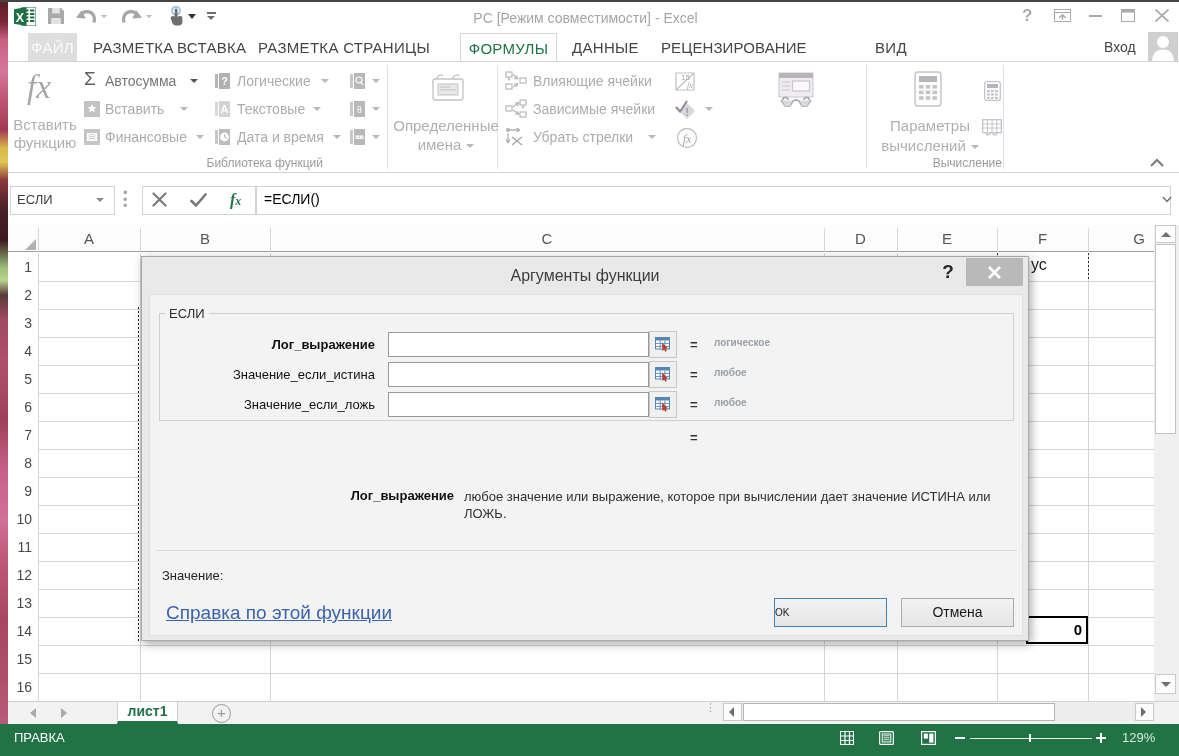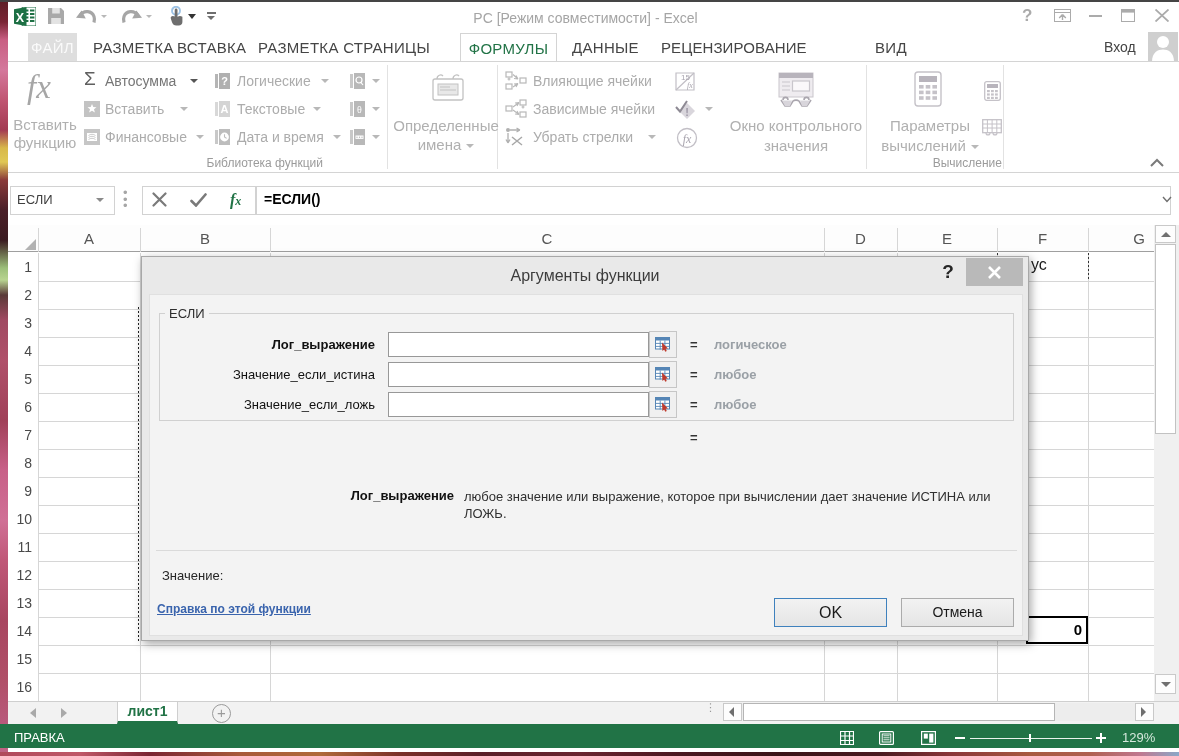--- a/index.html
+++ b/index.html
@@ -36,26 +36,26 @@
 .fbox{position:absolute;background:#fff;border:1px solid #d2d2d2;}
 
 #grid{left:8px;top:225px;width:1171px;height:476px;background:#fff;}
 .colh{position:absolute;top:0;height:27px;line-height:27px;text-align:center;font-size:15px;color:#555;}
 .rowh{position:absolute;left:0;width:24px;height:28px;line-height:28px;text-align:right;font-size:14px;color:#4a4a4a;}
 .vline{position:absolute;top:0;width:1px;background:#d6d6d6;}
 .hline{position:absolute;left:30px;height:1px;background:#d6d6d6;}
 
 #dlg{left:141px;top:256px;width:888px;height:385px;background:#e9e9e9;border:1px solid #a8a8a8;box-shadow:2px 3px 9px rgba(0,0,0,0.35);box-sizing:border-box;}
 
-#sbar{left:0;top:724px;width:1179px;height:24px;background:#217346;}
+#sbar{left:0;top:724px;width:1179px;height:33px;background:#217346;}
 
 .dtb{position:absolute;left:246px;width:261px;height:25px;background:#fff;border:1px solid #989898;box-sizing:border-box;}
 .rgb{position:absolute;left:507px;width:28px;height:27px;background:#f0f0f0;border:1px solid #c6c6c6;box-sizing:border-box;}
 .deq{position:absolute;left:548px;width:12px;font-size:13px;font-weight:bold;color:#333;}
-.dres{position:absolute;left:572px;font-size:13px;font-weight:bold;color:#9aa0a6;}
+.dres{position:absolute;left:572px;font-size:10px;font-weight:bold;color:#9aa0a6;}
 .bico{position:absolute;}
 </style></head>
 <body>
 <div id="stage">
 <div class="ab" id="win"></div>
 <div class="ab" id="wallL"></div>
 <div class="ab" id="wallB"></div>
 <div class="ab" id="topborder"></div>
 <div class="ab" id="title">PC  [Режим совместимости] - Excel</div>
 
@@ -260,21 +260,20 @@
 
   <svg class="ab" style="left:765px;top:10px;" width="46" height="38" viewBox="0 0 46 38">
     <rect x="6" y="1" width="34" height="24" fill="#efecf0" stroke="#c9c6cc" stroke-width="1"></rect>
     <rect x="6" y="1" width="34" height="5" fill="#b8b4bc"></rect>
     <path d="M9 10 h8 M9 14 h8 M9 18 h8" stroke="#c9c6cc" stroke-width="1.2"></path>
     <rect x="19.5" y="9" width="17" height="10" fill="#faf8fa" stroke="#c9c6cc" stroke-width="1.2"></rect>
     <path d="M10 28 C10 24.5 15 24.5 15 28 M31 28 C31 24.5 36 24.5 36 28" stroke="#aaa6ae" stroke-width="1.6" fill="none"></path>
     <path d="M8 28 L12 34 H17 L20 29 C21.5 27.8 24.5 27.8 26 29 L29 34 H34 L38 28" fill="none" stroke="#aaa6ae" stroke-width="1.6"></path>
     <path d="M12 34 L9 28.5 H19 L17 34 Z M29 34 L27 28.5 H37 L34 34 Z" fill="#d8d5db"></path>
   </svg>
-  <div style="position:absolute;left:712px;top:54px;width:152px;text-align:center;font-size:15px;color:#b0b0b0;line-height:20px;">Окно контрольного<br>значения</div>
 
   <svg class="ab" style="left:906px;top:9px;" width="28" height="36" viewBox="0 0 28 36">
     <rect x="1" y="1" width="26" height="34" rx="3" fill="none" stroke="#c5c2c8" stroke-width="1.4"></rect>
     <rect x="5" y="5" width="18" height="6" fill="#b8b4bc"></rect>
     <g fill="#c5c2c8">
           <rect x="5" y="14" width="4.6" height="3.6"></rect>
           <rect x="11.7" y="14" width="4.6" height="3.6"></rect>
           <rect x="18.4" y="14" width="4.6" height="3.6"></rect>
           <rect x="5" y="19.6" width="4.6" height="3.6"></rect>
           <rect x="11.7" y="19.6" width="4.6" height="3.6"></rect>
@@ -319,21 +318,21 @@
   <div style="position:absolute;left:115px;top:17px;width:3px;height:19px;color:#a6a6a6;font-size:13px;line-height:6.5px;letter-spacing:0;">•<br>•<br>•</div>
   <div class="fbox" style="left:134px;top:13px;width:112px;height:27px;"></div>
   <svg class="ab" style="left:144px;top:19px;" width="15" height="15" viewBox="0 0 15 15">
         <path d="M1.5 1.5 L13.5 13.5 M13.5 1.5 L1.5 13.5" stroke="#7a7a7a" stroke-width="2.2" stroke-linecap="round"></path>
       </svg>
   <svg class="ab" style="left:182px;top:20px;" width="17" height="14" viewBox="0 0 17 14">
         <path d="M1.5 8 L6 12.5 L15.5 1.5" stroke="#7a7a7a" stroke-width="2.6" fill="none" stroke-linecap="round"></path>
       </svg>
   <div style="position:absolute;left:222px;top:13px;height:27px;line-height:27px;font-size:16px;font-style:italic;font-weight:bold;color:#217346;font-family:'Liberation Serif',serif;">f<span style="font-size:12px;">x</span></div>
   <div class="fbox" style="left:248px;top:13px;width:913px;height:27px;"></div>
-  <div style="position:absolute;left:256px;top:13px;height:27px;line-height:27px;font-size:14px;font-weight:bold;color:#000;">=ЕСЛИ()</div>
+  <div style="position:absolute;left:256px;top:13px;height:27px;line-height:27px;font-size:14px;font-weight:normal;color:#000;">=ЕСЛИ()</div>
   <svg class="ab" style="left:1154px;top:23px;" width="10" height="7" viewBox="0 0 10 7">
         <path d="M1 1 L5 5.5 L9 1" stroke="#6e6e6e" stroke-width="1.4" fill="none"></path>
       </svg>
 </div>
 
 <div class="ab" id="grid">
 
   <div style="position:absolute;left:0;top:0;width:1146px;height:27px;background:#fdfdfd;border-bottom:1px solid #9f9f9f;box-sizing:border-box;"></div>
   <div class="colh" style="left:30px;width:102px;">A</div>
   <div class="colh" style="left:132px;width:130px;">B</div>
@@ -493,17 +492,17 @@
   <div class="deq" style="top:110px;">=</div>
   <div class="deq" style="top:140px;">=</div>
   <div class="dres" style="top:80px;">логическое</div>
   <div class="dres" style="top:110px;">любое</div>
   <div class="dres" style="top:140px;">любое</div>
   <div class="deq" style="top:173px;">=</div>
   <div style="position:absolute;left:108px;top:231px;width:204px;text-align:right;font-size:13px;font-weight:bold;color:#111;">Лог_выражение</div>
   <div style="position:absolute;left:322px;top:231px;width:548px;font-size:13px;color:#303030;line-height:17px;">любое значение или выражение, которое при вычислении дает значение ИСТИНА или ЛОЖЬ.</div>
   <div style="position:absolute;left:14px;top:293px;width:861px;height:1px;background:#dadada;"></div>
   <div style="position:absolute;left:20px;top:311px;font-size:13px;color:#262626;">Значение:</div>
-  <div style="position:absolute;left:15px;top:345px;font-size:12px;color:#3a64ad;text-decoration:underline;font-weight:bold;">Справка по этой функции</div>
-  <div style="position:absolute;left:632px;top:341px;width:113px;height:29px;background:linear-gradient(#f2f2f2,#e5e5e5);border:1px solid #3f81bd;box-sizing:border-box;text-align:center;line-height:27px;font-size:16px;color:#1a1a1a;">OK</div>
+  <div style="position:absolute;left:24px;top:345px;font-size:19px;color:#3a64ad;text-decoration:underline;">Справка по этой функции</div>
+  <div style="position:absolute;left:632px;top:341px;width:113px;height:29px;background:linear-gradient(#f2f2f2,#e5e5e5);border:1px solid #3f81bd;box-sizing:border-box;text-align:left;line-height:27px;font-size:10px;color:#1a1a1a;">OK</div>
   <div style="position:absolute;left:759px;top:341px;width:113px;height:29px;background:linear-gradient(#f2f2f2,#e5e5e5);border:1px solid #ababab;box-sizing:border-box;text-align:center;line-height:27px;font-size:14px;color:#1a1a1a;">Отмена</div>
 </div>
 </div>
 
 </body></html>

